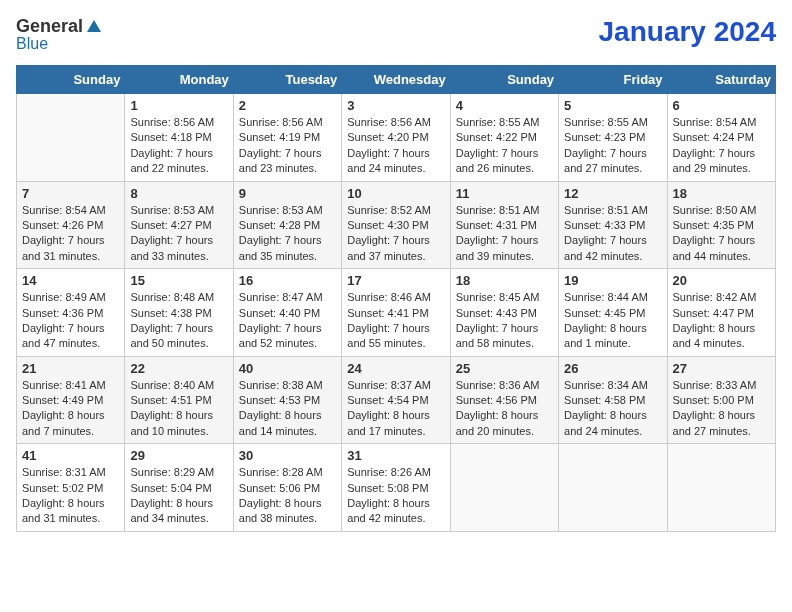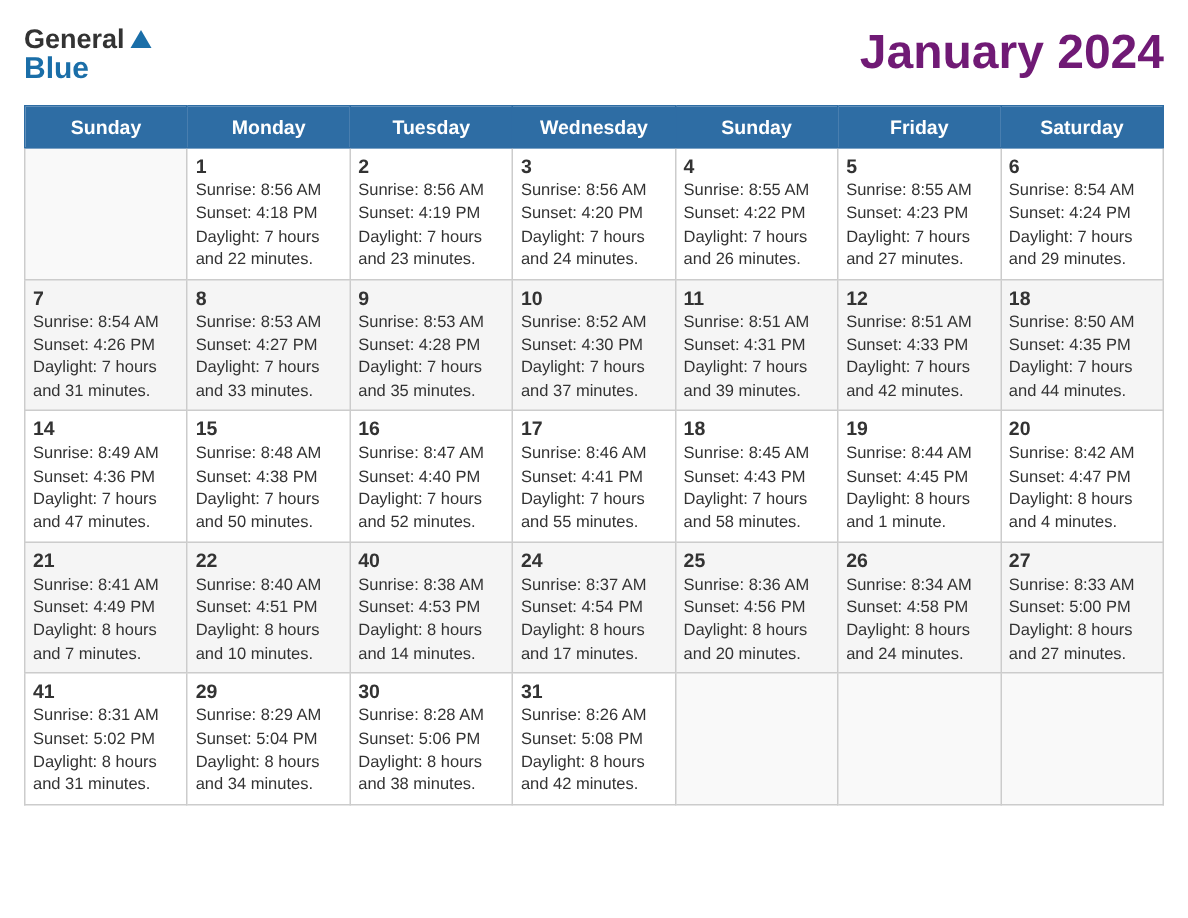--- a/index.html
+++ b/index.html
@@ -18,38 +18,38 @@
     }
     .logo {
       display: flex;
       flex-direction: column;
       align-items: flex-start;
     }
     .title-area {
       text-align: right;
     }
     .month-title {
-      font-size: 32px;
+      font-size: 28px;
       font-weight: bold;
-      color: #701a75;
+      color: #1d4ed8;
     }
     .location-title {
       font-size: 15px;
       color: #555;
     }
     table {
       width: 100%;
       border-collapse: collapse;
       font-size: 11px;
     }
     thead tr th {
       background-color: #2e6da4;
       color: #fff;
       padding: 6px 4px;
-      text-align: center;
+      text-align: right;
       font-size: 13px;
       font-weight: bold;
       border: 1px solid #2e6da4;
     }
     tbody tr td {
       border: 1px solid #ccc;
       vertical-align: top;
       padding: 4px 5px;
       min-height: 80px;
       width: calc(100% / 7);
@@ -77,21 +77,21 @@
 <body>
 
 <div class="header-area">
   <div class="logo">
     <div style="display:flex;align-items:center;gap:2px;">
       <span style="font-size:18px;font-weight:bold;color:#333;">General</span>
       <svg width="18" height="18" viewBox="0 0 18 18">
         <polygon points="9,2 16,14 2,14" fill="#1a6ea8"></polygon>
       </svg>
     </div>
-    <span style="font-size:20px;font-weight:bold;color:#1a6ea8;margin-top:-2px;">Blue</span>
+    <span style="font-size:16px;font-weight:normal;color:#1a6ea8;margin-top:-2px;">Blue</span>
   </div>
   <div class="title-area">
     <div class="month-title">January 2024</div>
   </div>
 </div>
 
 <table>
   <thead>
     <tr>
     <th>Sunday</th>

